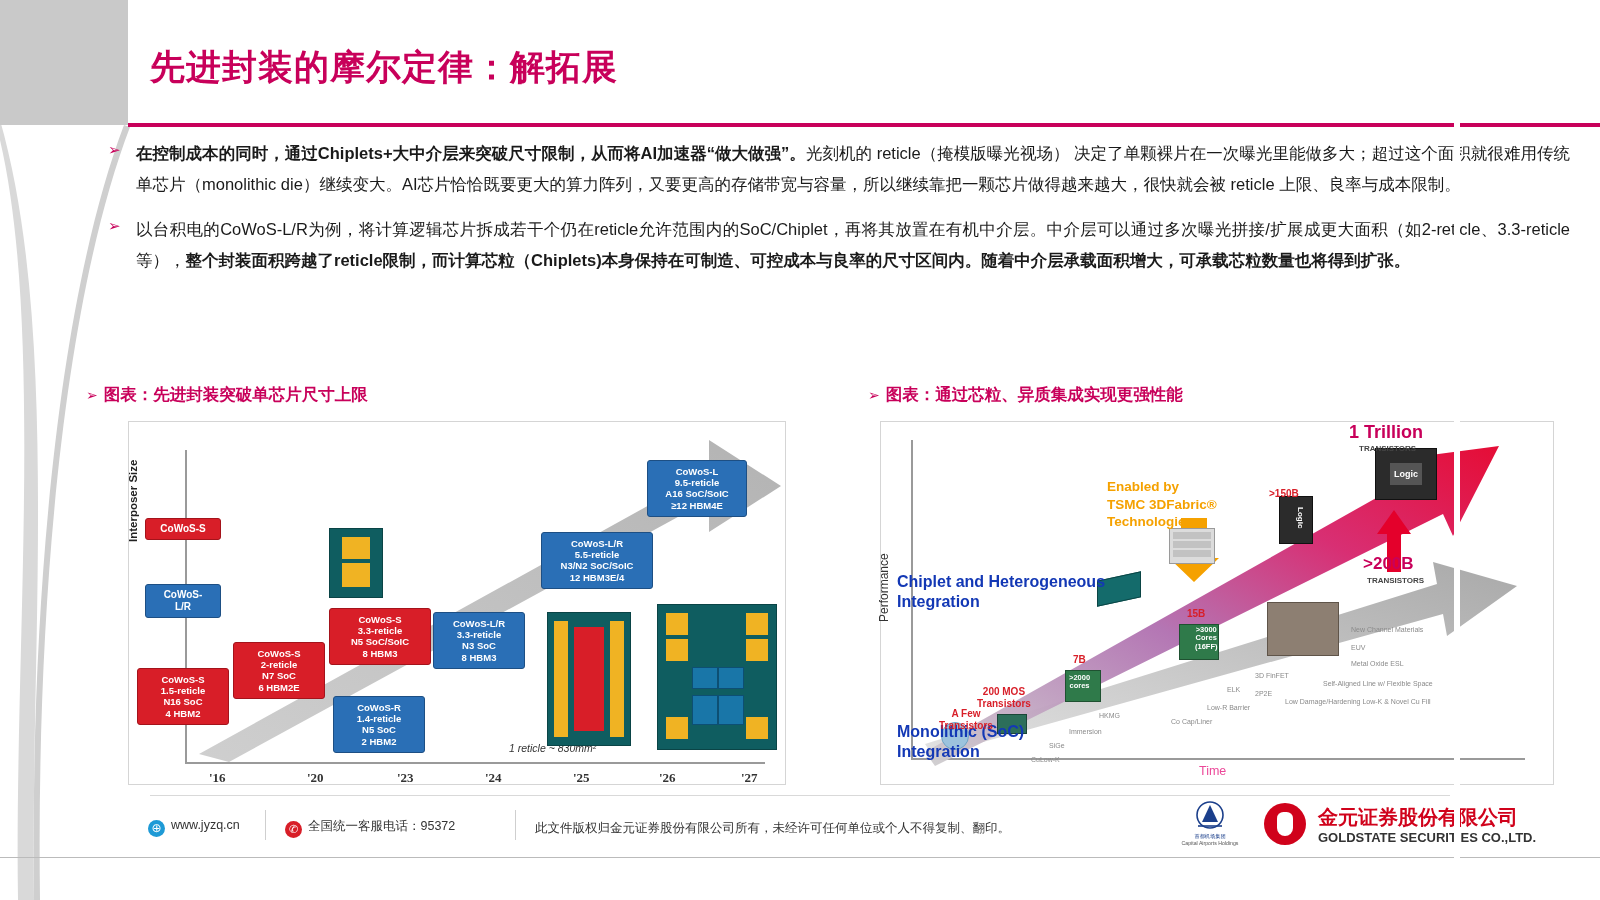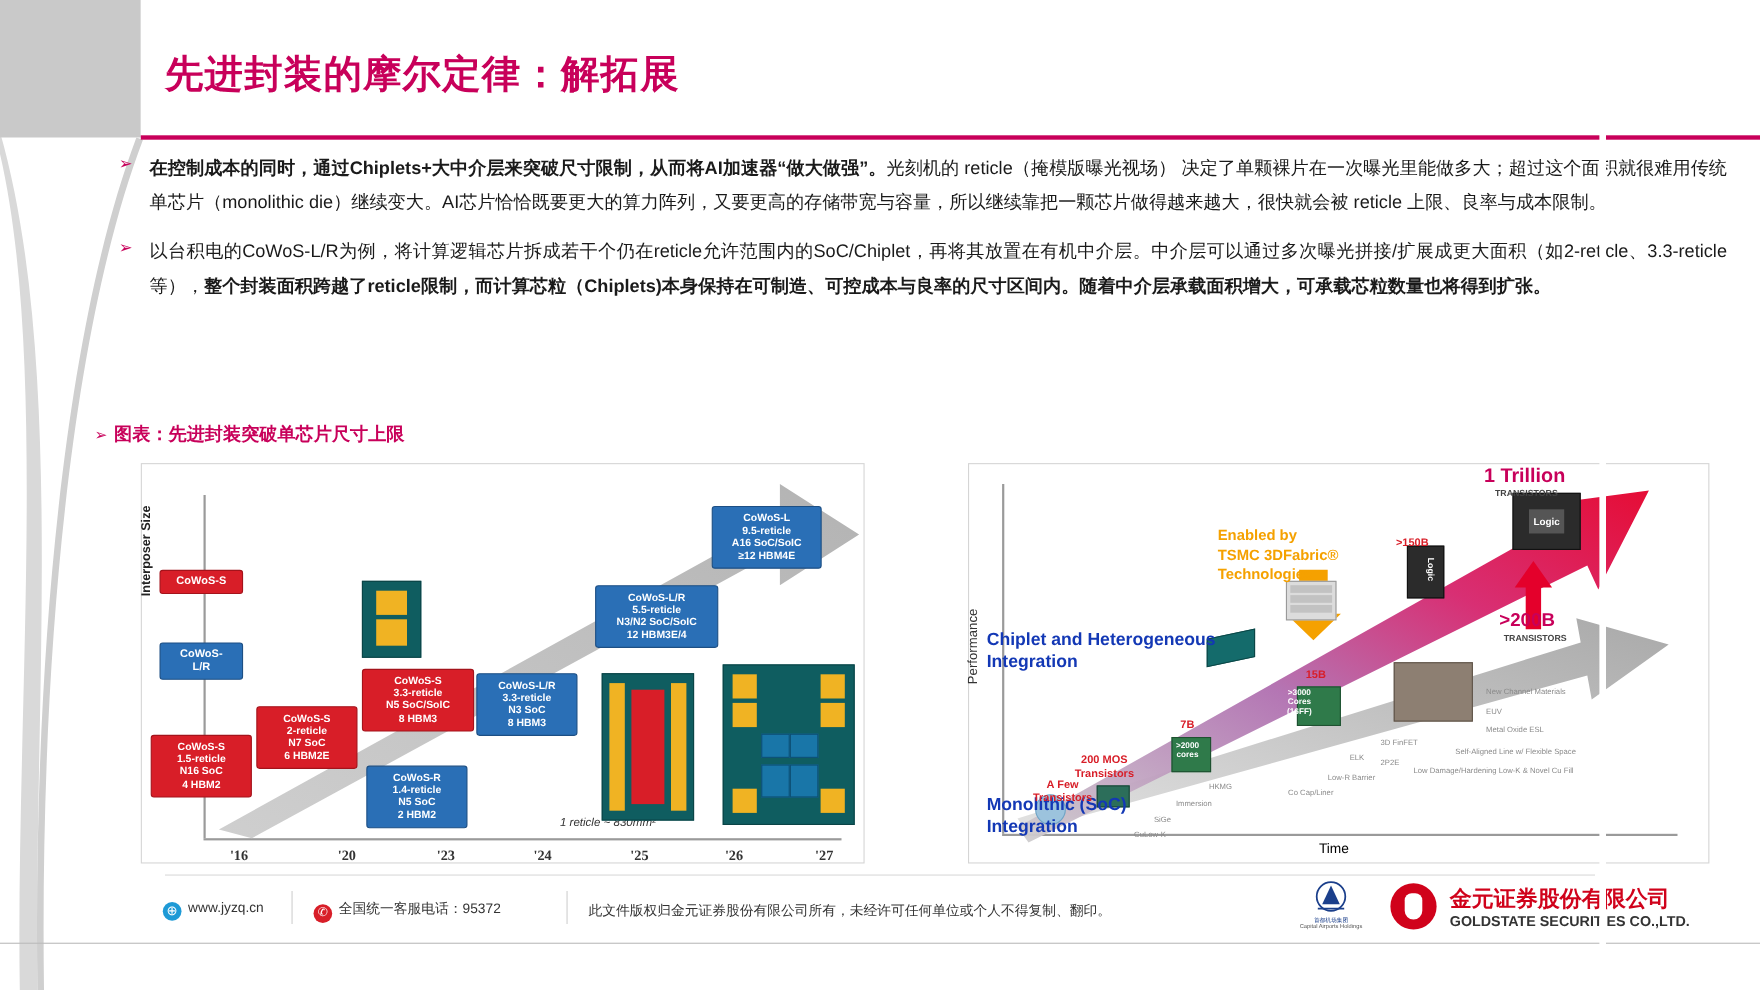--- a/index.html
+++ b/index.html
@@ -62,21 +62,21 @@
   .box-blue{background:#2a6fb6;border:1px solid #1d4f84;}
 
   .chip{position:absolute;}
 
   
   .r-axis{position:absolute;background:#9a9a9a;}
   .r-ylab{
     position:absolute;left:-4px;top:200px;transform:rotate(-90deg);transform-origin:left top;
     font-size:12px;color:#333;white-space:nowrap;
   }
-  .r-xlab{position:absolute;font-size:12.5px;color:#000000;text-align:center;}
+  .r-xlab{position:absolute;font-size:12.5px;color:#ec4899;text-align:center;}
   .r-txt{position:absolute;color:#c8005a;font-weight:bold;}
   .r-blue{position:absolute;color:#1338b5;font-weight:bold;font-size:16px;line-height:1.25;}
   .r-grey-s{position:absolute;color:#8a8a8a;font-size:7px;white-space:nowrap;}
   .r-red-s{position:absolute;color:#d81e28;font-weight:bold;font-size:10px;text-align:center;line-height:1.15;}
   .footer-rule{position:absolute;left:150px;top:795px;width:1300px;height:1px;background:#d9d9d9;}
   .f-item{position:absolute;font-size:12.5px;color:#333;white-space:nowrap;}
   .f-sep{position:absolute;width:1px;background:#cfcfcf;}
   .globe{
     display:inline-block;width:17px;height:17px;border-radius:50%;
     background:#1e9ad6;color:#fff;font-size:12px;line-height:17px;text-align:center;
@@ -137,20 +137,23 @@
     <div class="bullet">
       <span class="arrow">➢</span>
       <p>
         <span>以台积电的CoWoS-L/R为例，将计算逻辑芯片拆成若干个仍在reticle允许范围内的SoC/Chiplet，再将其放置在有机中介层。中介层可以通过多次曝光拼接/扩展成更大面积（如2-reticle、3.3-reticle等），</span><b>整个封装面积跨越了reticle限制，而计算芯粒（Chiplets)本身保持在可制造、可控成本与良率的尺寸区间内。随着中介层承载面积增大，可承载芯粒数量也将得到扩张。</b>
       </p>
     </div>
   </div>
 
   <div class="fig-cap cap-left">
     <span class="arrow">➢</span><span>图表：先进封装突破单芯片尺寸上限</span>
+  </div>
+  <div class="fig-cap cap-right">
+    <span class="arrow">➢</span><span>图表：通过芯粒、异质集成实现更强性能</span>
   </div>
 
   <div class="fig fig-left">
 
     <div class="yaxis-label">Interposer Size</div>
     <div class="axis-line" style="left:56px;top:28px;width:2px;height:312px;"></div>
     <div class="axis-line" style="left:56px;top:340px;width:580px;height:2px;"></div>
 
     <svg style="position:absolute;left:40px;top:14px;" width="620" height="330">
       <defs>
@@ -321,21 +324,21 @@
     <div class="r-red-s" style="left:30px;top:286px;white-space:pre;padding-left:28px;">A Few
 Transistors</div>
     <div class="r-red-s" style="left:96px;top:264px;white-space:pre;">200 MOS
 Transistors</div>
     <div class="r-red-s" style="left:192px;top:232px;">7B</div>
     <div class="r-red-s" style="left:306px;top:186px;">15B</div>
     <div class="r-red-s" style="left:388px;top:66px;">&gt;150B</div>
 
     <div style="position:absolute;left:188px;top:252px;color:#fff;font-size:7.5px;font-weight:bold;text-align:center;white-space:pre;line-height:1.1;">&gt;2000
 cores</div>
-    <div style="position:absolute;left:289px;top:204px;color:#fff;font-size:7.5px;font-weight:bold;text-align:center;white-space:pre;line-height:1.1;">&gt;3000
+    <div style="position:absolute;left:314px;top:204px;color:#fff;font-size:7.5px;font-weight:bold;text-align:center;white-space:pre;line-height:1.1;">&gt;3000
 Cores
 (16FF)</div>
 
     <div class="r-grey-s" style="left:470px;top:204px;">New Channel Materials</div>
     <div class="r-grey-s" style="left:470px;top:222px;">EUV</div>
     <div class="r-grey-s" style="left:470px;top:238px;">Metal Oxide ESL</div>
     <div class="r-grey-s" style="left:442px;top:258px;">Self-Aligned Line w/ Flexible Space</div>
     <div class="r-grey-s" style="left:404px;top:276px;">Low Damage/Hardening Low-K &amp; Novel Cu Fill</div>
     <div class="r-grey-s" style="left:374px;top:250px;">3D FinFET</div>
     <div class="r-grey-s" style="left:374px;top:268px;">2P2E</div>

